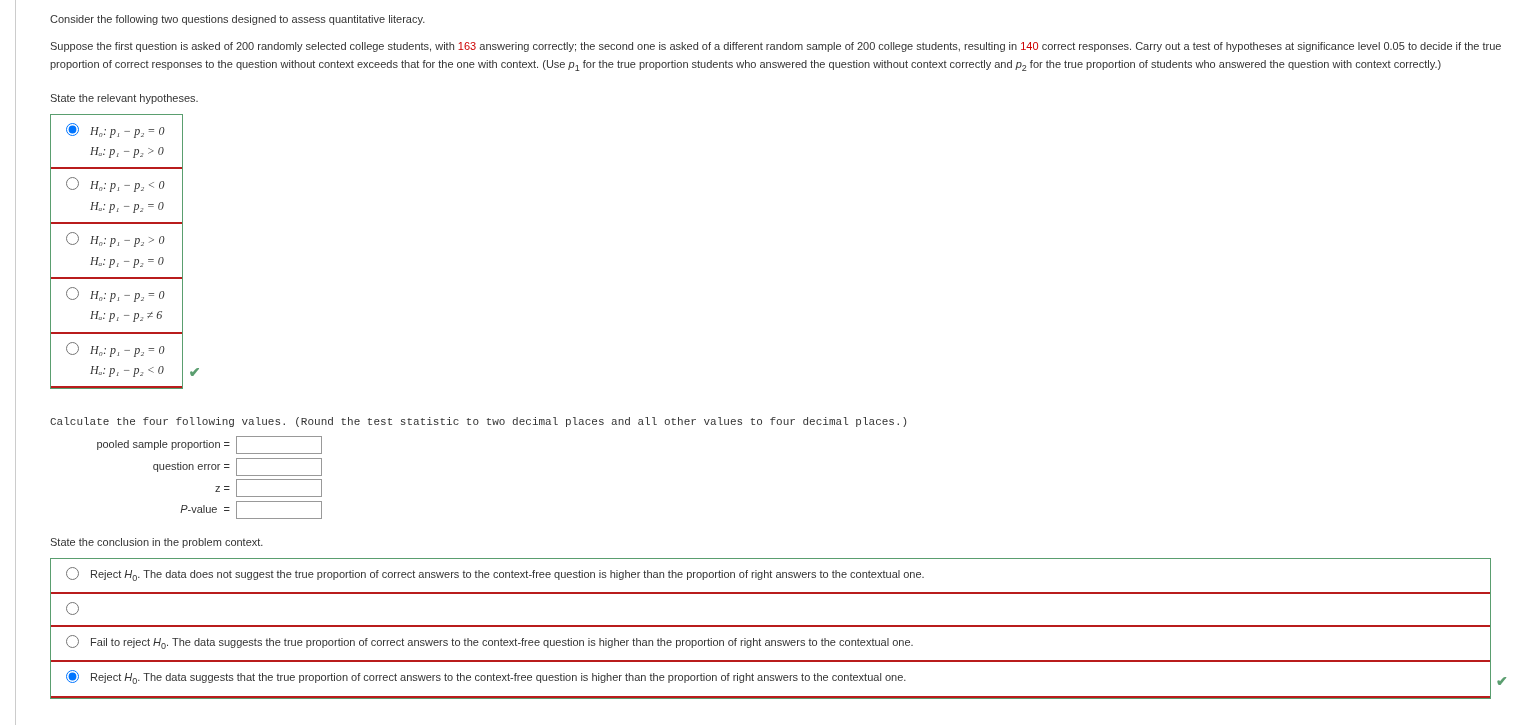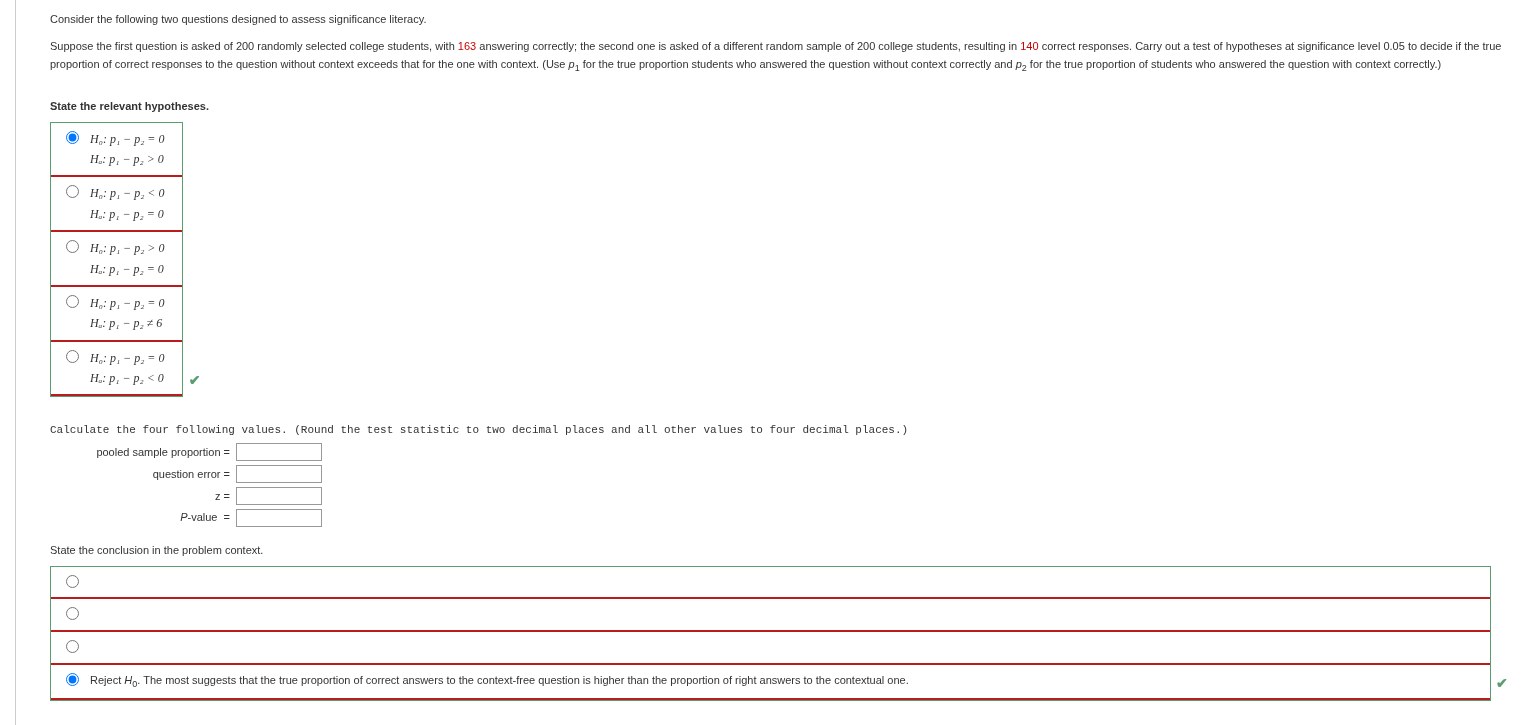--- a/index.html
+++ b/index.html
@@ -47,21 +47,21 @@
   .check {
     position: absolute;
     right: -18px;
     bottom: 4px;
     color: #5a9e6f;
     font-size: 14px;
     font-weight: bold;
   }
   .calc-row {
     display: flex;
-    align-items: center;
+    align-items: flex-end;
     margin: 3px 0;
   }
   .calc-label {
     width: 180px;
     text-align: right;
     padding-right: 6px;
   }
   .calc-row input[type=text] {
     border: 1px solid #999;
     height: 16px;
@@ -74,30 +74,30 @@
     width: 98%;
   }
 </style>
 </head>
 <body>
 
 
 
 <div class="left-border"></div>
 
-<div>Consider the following two questions designed to assess significance literacy.</div>
+<div>Consider the following two questions designed to assess quantitative literacy.</div>
 
 <div class="q-list">
 </div>
 
 <div>
   <span>Suppose the first question is asked of 200 randomly selected college students, with </span><span class="red">163</span><span> answering correctly; the second one is asked of a different random sample of 200 college students, resulting in </span><span class="red">140</span><span> correct responses. Carry out a test of hypotheses at significance level 0.05 to decide if the true proportion of correct responses to the question without context exceeds that for the one with context. (Use </span><span class="italic">p</span><span class="sub">1</span><span> for the true proportion students who answered the question without context correctly and </span><span class="italic">p</span><span class="sub">2</span><span> for the true proportion of students who answered the question with context correctly.)</span>
 </div>
 
-<div style="margin-top:20px;font-weight:bold;">State the relevant hypotheses.</div>
+<div style="margin-top:12px;">State the relevant hypotheses.</div>
 
 <div class="option-box">
   <div class="opt-row">
     <input type="radio" name="hyp" checked="" style="">
     <label class="math">
       <span>H₀: p₁ − p₂ = 0</span><br><span>Hₐ: p₁ − p₂ &gt; 0</span>
     </label>
   </div>
   <div class="opt-row">
     <input type="radio" name="hyp" style="">
@@ -143,31 +143,37 @@
 <div class="calc-row">
   <div class="calc-label"><span class="italic">P</span>-value &nbsp;=</div>
   <input type="text" style="">
 </div>
 
 <div style="margin-top:14px;">State the conclusion in the problem context.</div>
 
 <div class="conclusion-box">
   <div class="conc-row">
     <input type="radio" name="conc" style="">
+    <label>
+      <span>Reject </span><span class="italic">H</span><span class="sub">0</span><span>. The data does not suggest the true proportion of correct answers to the context-free question is higher than the proportion of right answers to the contextual one.</span>
+    </label>
   </div>
   <div class="conc-row">
     <input type="radio" name="conc" style="">
   </div>
   <div class="conc-row">
     <input type="radio" name="conc" style="">
+    <label>
+      <span>Fail to reject </span><span class="italic">H</span><span class="sub">0</span><span>. The data suggests the true proportion of correct answers to the context-free question is higher than the proportion of right answers to the contextual one.</span>
+    </label>
   </div>
   <div class="conc-row">
     <input type="radio" name="conc" checked="" style="">
     <label>
-      <span>Reject </span><span class="italic">H</span><span class="sub">0</span><span>. The most suggests that the true proportion of correct answers to the context-free question is higher than the proportion of right answers to the contextual one.</span>
+      <span>Reject </span><span class="italic">H</span><span class="sub">0</span><span>. The data suggests that the true proportion of correct answers to the context-free question is higher than the proportion of right answers to the contextual one.</span>
     </label>
   </div>
   <span class="check">✔</span>
 </div>
 
 
 
 
 
 

